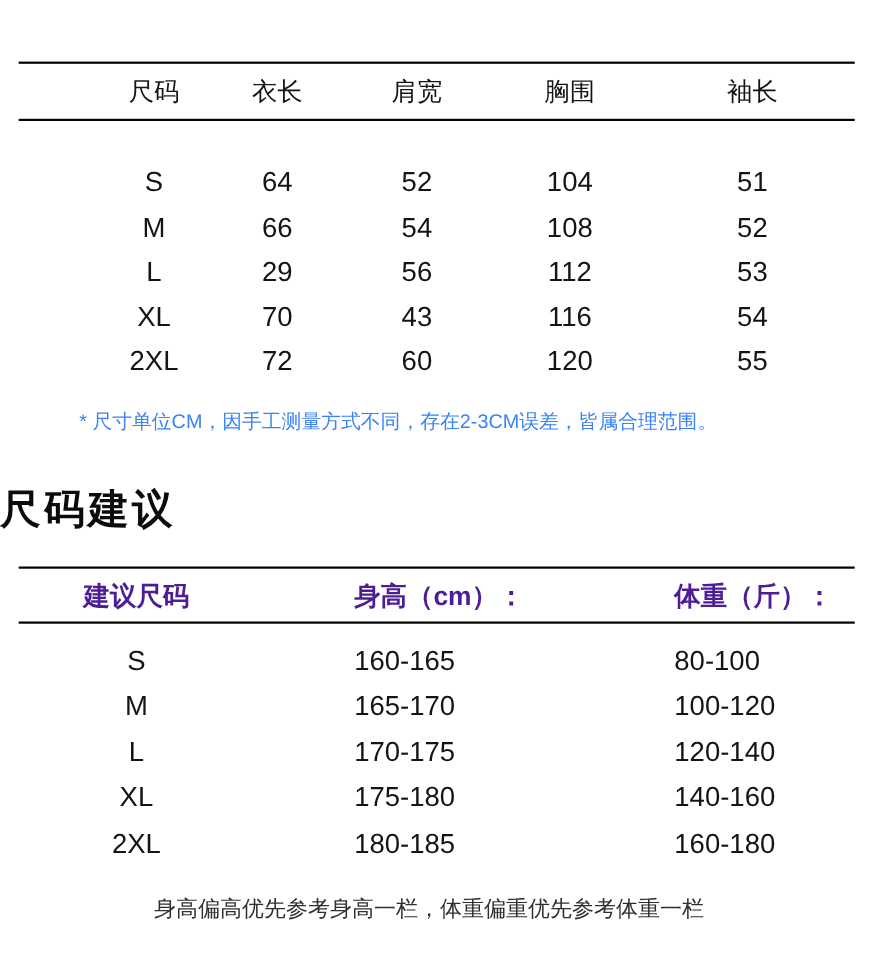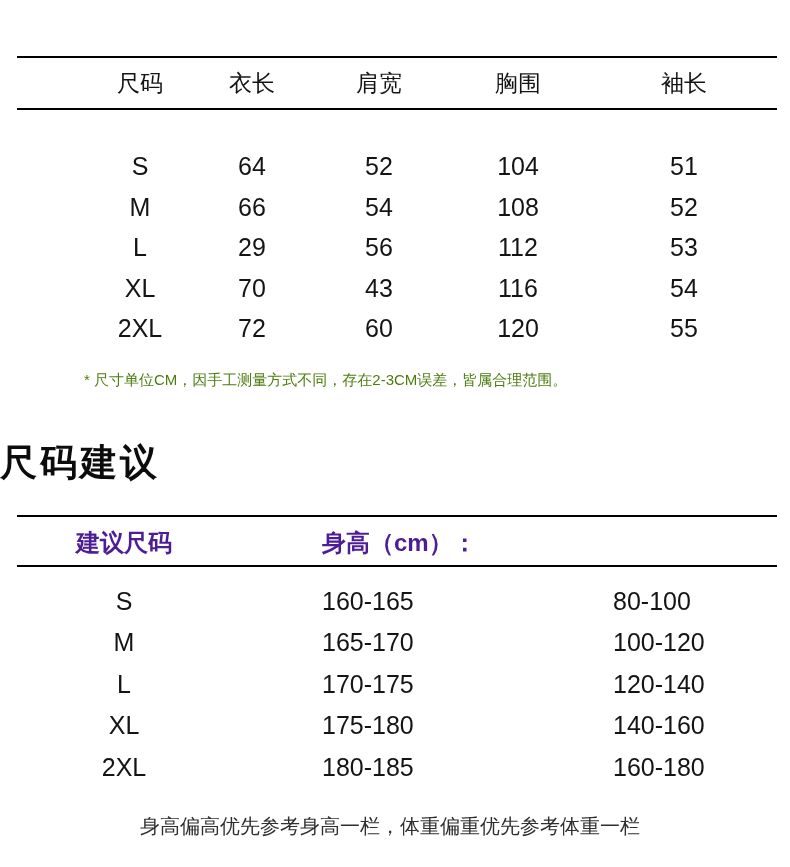--- a/index.html
+++ b/index.html
@@ -40,24 +40,24 @@
   .c1 { left: 120px; transform: translateX(-50%); margin-left: 20px; }
   .c2 { left: 252px; transform: translateX(-50%); }
   .c3 { left: 379px; transform: translateX(-50%); }
   .c4 { left: 518px; transform: translateX(-50%); }
   .c5 { left: 684px; transform: translateX(-50%); }
   .t1-hdr .cell { font-size: 23px; font-weight: 500; color: #141414; }
   .val { font-size: 25px; font-weight: 400; color: #141414; }
   
   .note {
     position: absolute;
-    left: 84px;
+    left: 72px;
     top: 371px;
-    font-size: 15px;
-    color: #4d7c0f;
+    font-size: 18px;
+    color: #3b82f6;
     white-space: nowrap;
   }
   .section-title {
     position: absolute;
     left: 0;
     top: 438px;
     width: 790px;
     text-align: left;
     font-size: 37px;
     font-weight: 700;
@@ -140,20 +140,21 @@
 
   <div class="note">* 尺寸单位CM，因手工测量方式不同，存在2-3CM误差，皆属合理范围。</div>
 
   <div class="section-title">尺码建议</div>
 
   <div class="rule" style="top:515px"></div>
 
   <div class="row t2-hdr" style="top:528px">
     <span class="cell ca">建议尺码</span>
     <span class="cell cb">身高（cm）：</span>
+    <span class="cell cc">体重（斤）：</span>
   </div>
 
   <div class="rule" style="top:565px"></div>
 
   <div class="row" style="top:586px">
     <span class="cell ca val">S</span>
     <span class="cell cb val">160-165</span>
     <span class="cell cc val">80-100</span>
   </div>
 

